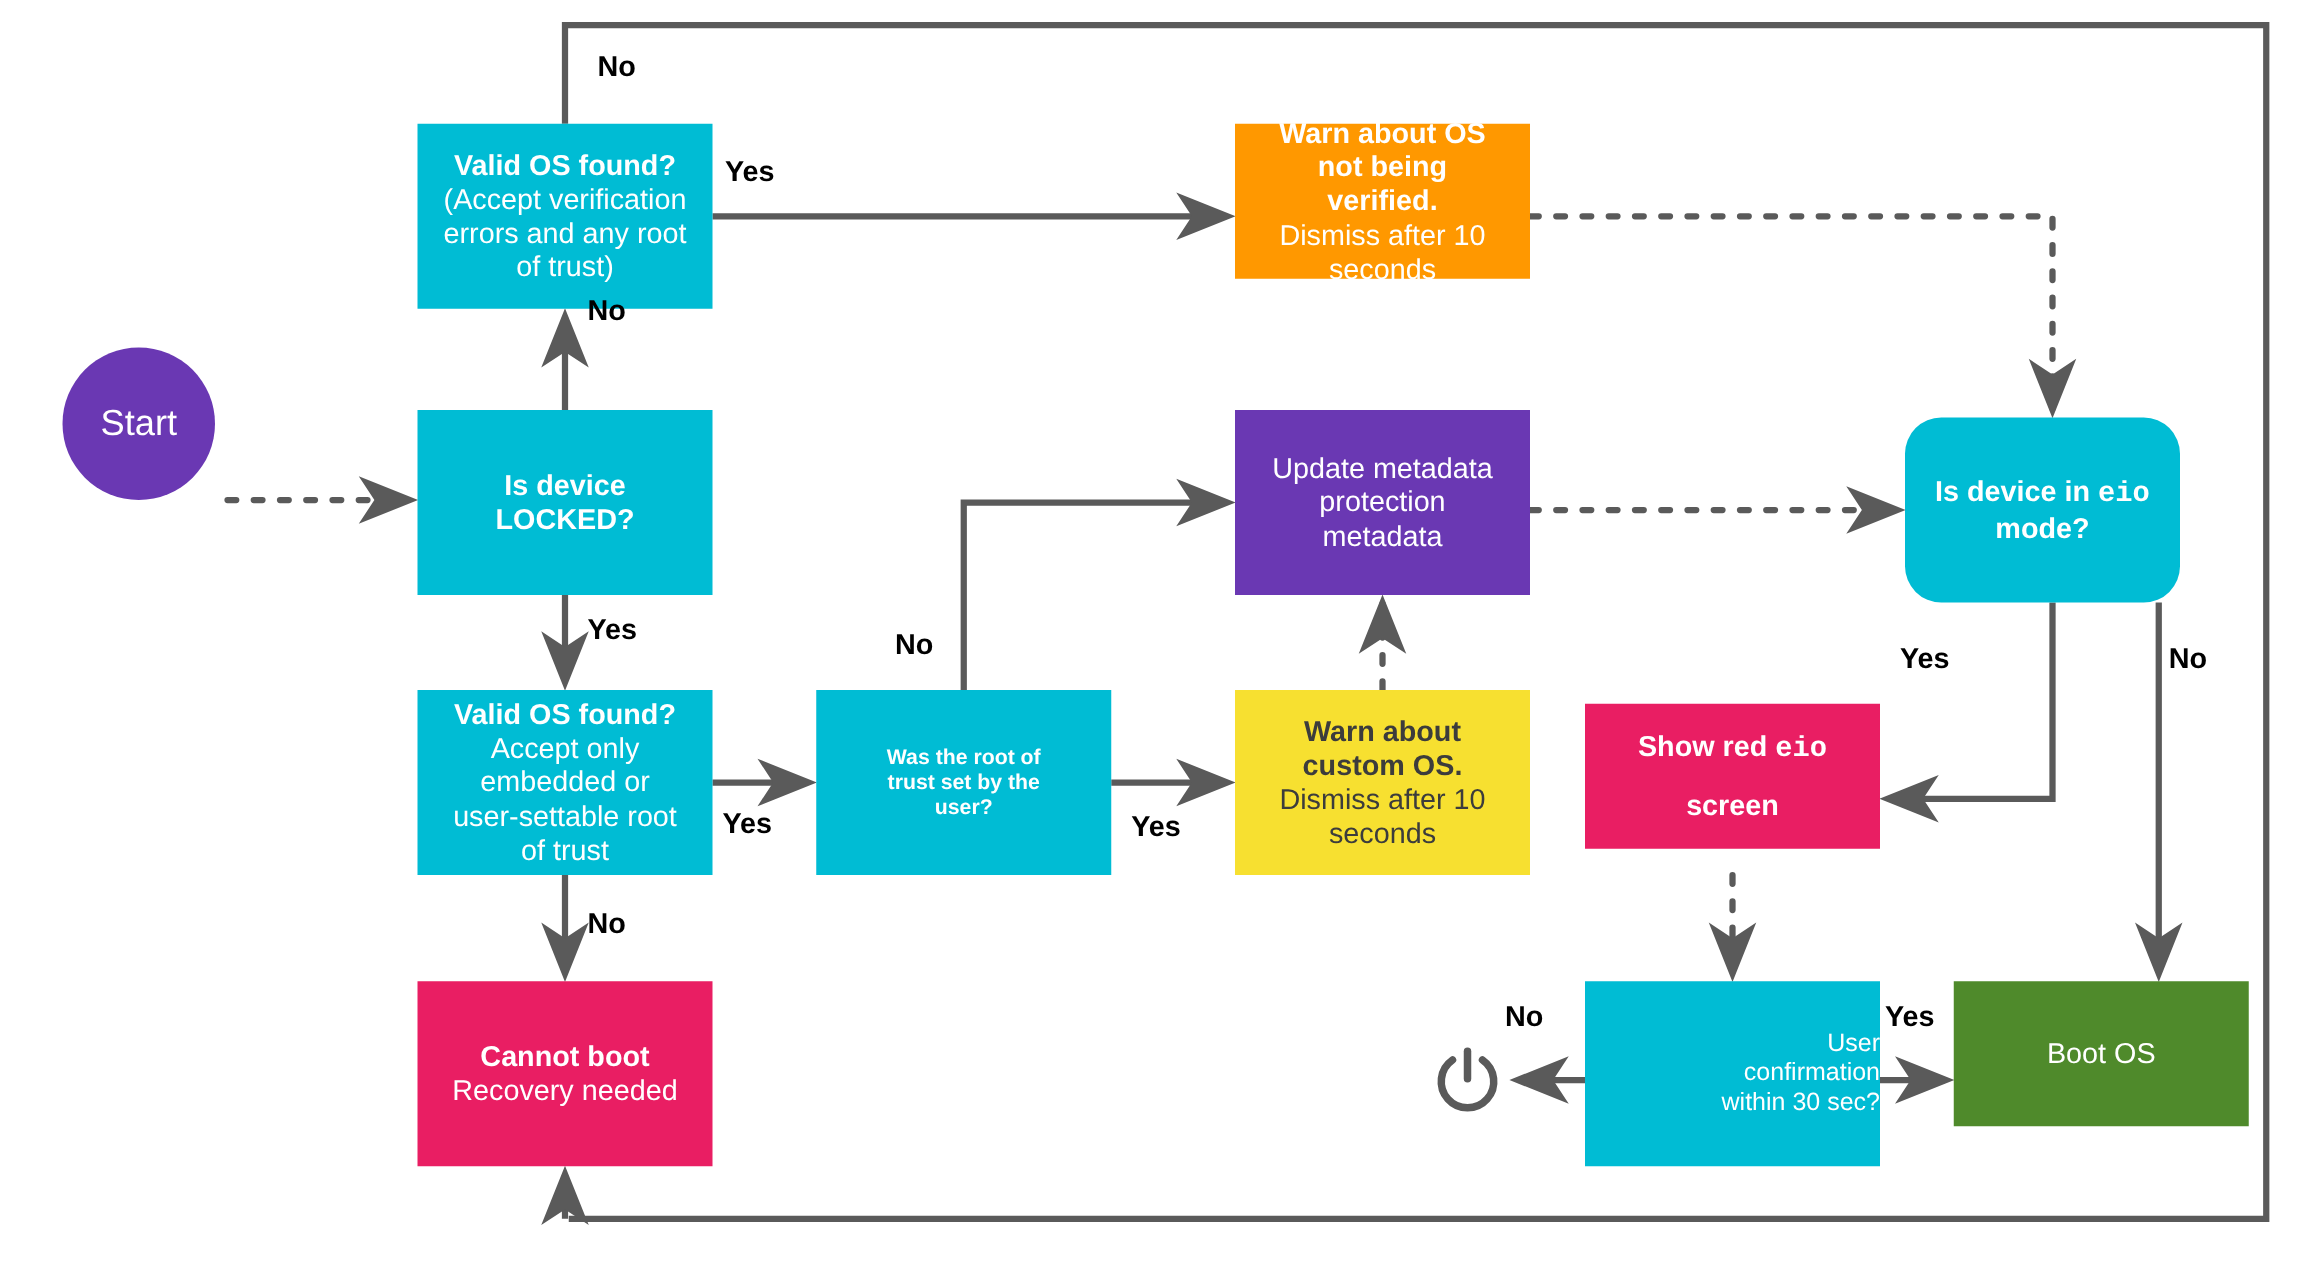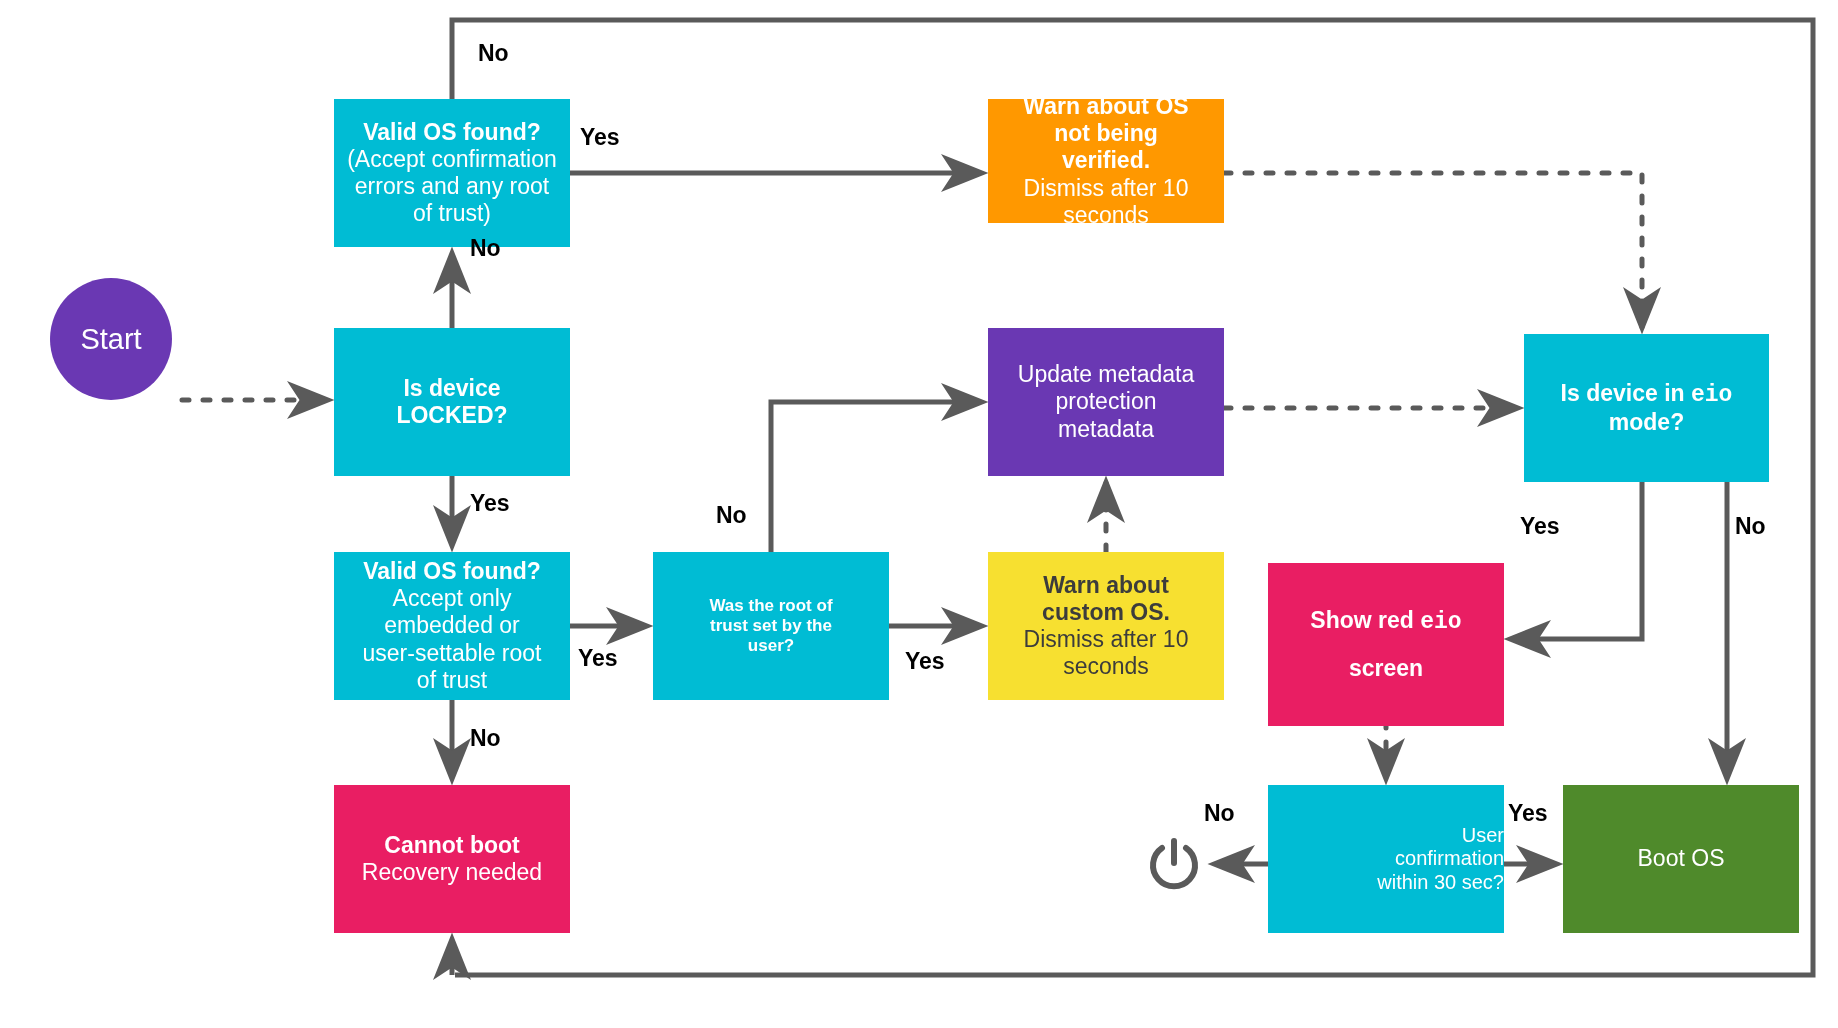--- a/index.html
+++ b/index.html
@@ -80,21 +80,21 @@
     <path d="M17,13 A21,21 0 1 0 41,13" fill="none" stroke="#5a5a5a" stroke-width="6" stroke-linecap="round"></path>
     <line x1="29" y1="6" x2="29" y2="28" stroke="#5a5a5a" stroke-width="6" stroke-linecap="round"></line>
   </svg>
 
   <div id="nodes-layer">
       <div class="node light circle" style="left: 50px; top: 278px; width: 122px; height: 122px; background: rgb(106, 56, 179); font-size: 29px;">
         <div class="t2">Start</div>
       </div>
       <div class="node light" style="left: 334px; top: 99px; width: 236px; height: 148px; background: rgb(0, 188, 212); font-size: 23px;">
         <div class="t1">Valid OS found?</div>
-        <div class="t2">(Accept confirmation</div>
+        <div class="t2">(Accept verification</div>
         <div class="t2">errors and any root</div>
         <div class="t2">of trust)</div>
       </div>
       <div class="node light" style="left: 334px; top: 328px; width: 236px; height: 148px; background: rgb(0, 188, 212); font-size: 23px;">
         <div class="t1">Is device</div>
         <div class="t1">LOCKED?</div>
       </div>
       <div class="node light" style="left: 334px; top: 552px; width: 236px; height: 148px; background: rgb(0, 188, 212); font-size: 23px;">
         <div class="t1">Valid OS found?</div>
         <div class="t2">Accept only</div>
@@ -122,34 +122,34 @@
         <div class="t2">Update metadata</div>
         <div class="t2">protection</div>
         <div class="t2">metadata</div>
       </div>
       <div class="node dark" style="left: 988px; top: 552px; width: 236px; height: 148px; background: rgb(247, 224, 48); font-size: 23px;">
         <div class="t1">Warn about</div>
         <div class="t1">custom OS.</div>
         <div class="t2">Dismiss after 10</div>
         <div class="t2">seconds</div>
       </div>
-      <div class="node light" style="left: 1268px; top: 563px; width: 236px; height: 163px; background: rgb(233, 30, 99); font-size: 23px; gap: 18px;">
+      <div class="node light" style="left: 1268px; top: 563px; width: 236px; height: 116px; background: rgb(233, 30, 99); font-size: 23px; gap: 18px;">
         <div class="t1">Show red <span class="mono">eio</span></div>
         <div class="t1">screen</div>
       </div>
-      <div class="node light" style="left: 1524px; top: 334px; width: 245px; height: 148px; background: rgb(0, 188, 212); font-size: 23px;">
+      <div class="node light" style="left: 1524px; top: 334px; width: 220px; height: 148px; background: rgb(0, 188, 212); font-size: 23px; border-radius: 29px;">
         <div class="t1">Is device in <span class="mono">eio</span></div>
         <div class="t1">mode?</div>
       </div>
       <div class="node light" style="left: 1268px; top: 785px; width: 236px; height: 148px; background: rgb(0, 188, 212); font-size: 20px; align-items: flex-end;">
         <div class="t2">User</div>
         <div class="t2">confirmation</div>
         <div class="t2">within 30 sec?</div>
       </div>
-      <div class="node light" style="left: 1563px; top: 785px; width: 236px; height: 148px; background: rgb(79, 138, 43); font-size: 23px;">
+      <div class="node light" style="left: 1563px; top: 785px; width: 236px; height: 116px; background: rgb(79, 138, 43); font-size: 23px;">
         <div class="t2">Boot OS</div>
       </div>
     </div>
   <div id="labels-layer">
       <div class="edge-label" style="left: 478px; top: 40px;">No</div>
       <div class="edge-label" style="left: 580px; top: 124px;">Yes</div>
       <div class="edge-label" style="left: 470px; top: 235px;">No</div>
       <div class="edge-label" style="left: 470px; top: 490px;">Yes</div>
       <div class="edge-label" style="left: 578px; top: 645px;">Yes</div>
       <div class="edge-label" style="left: 470px; top: 725px;">No</div>

